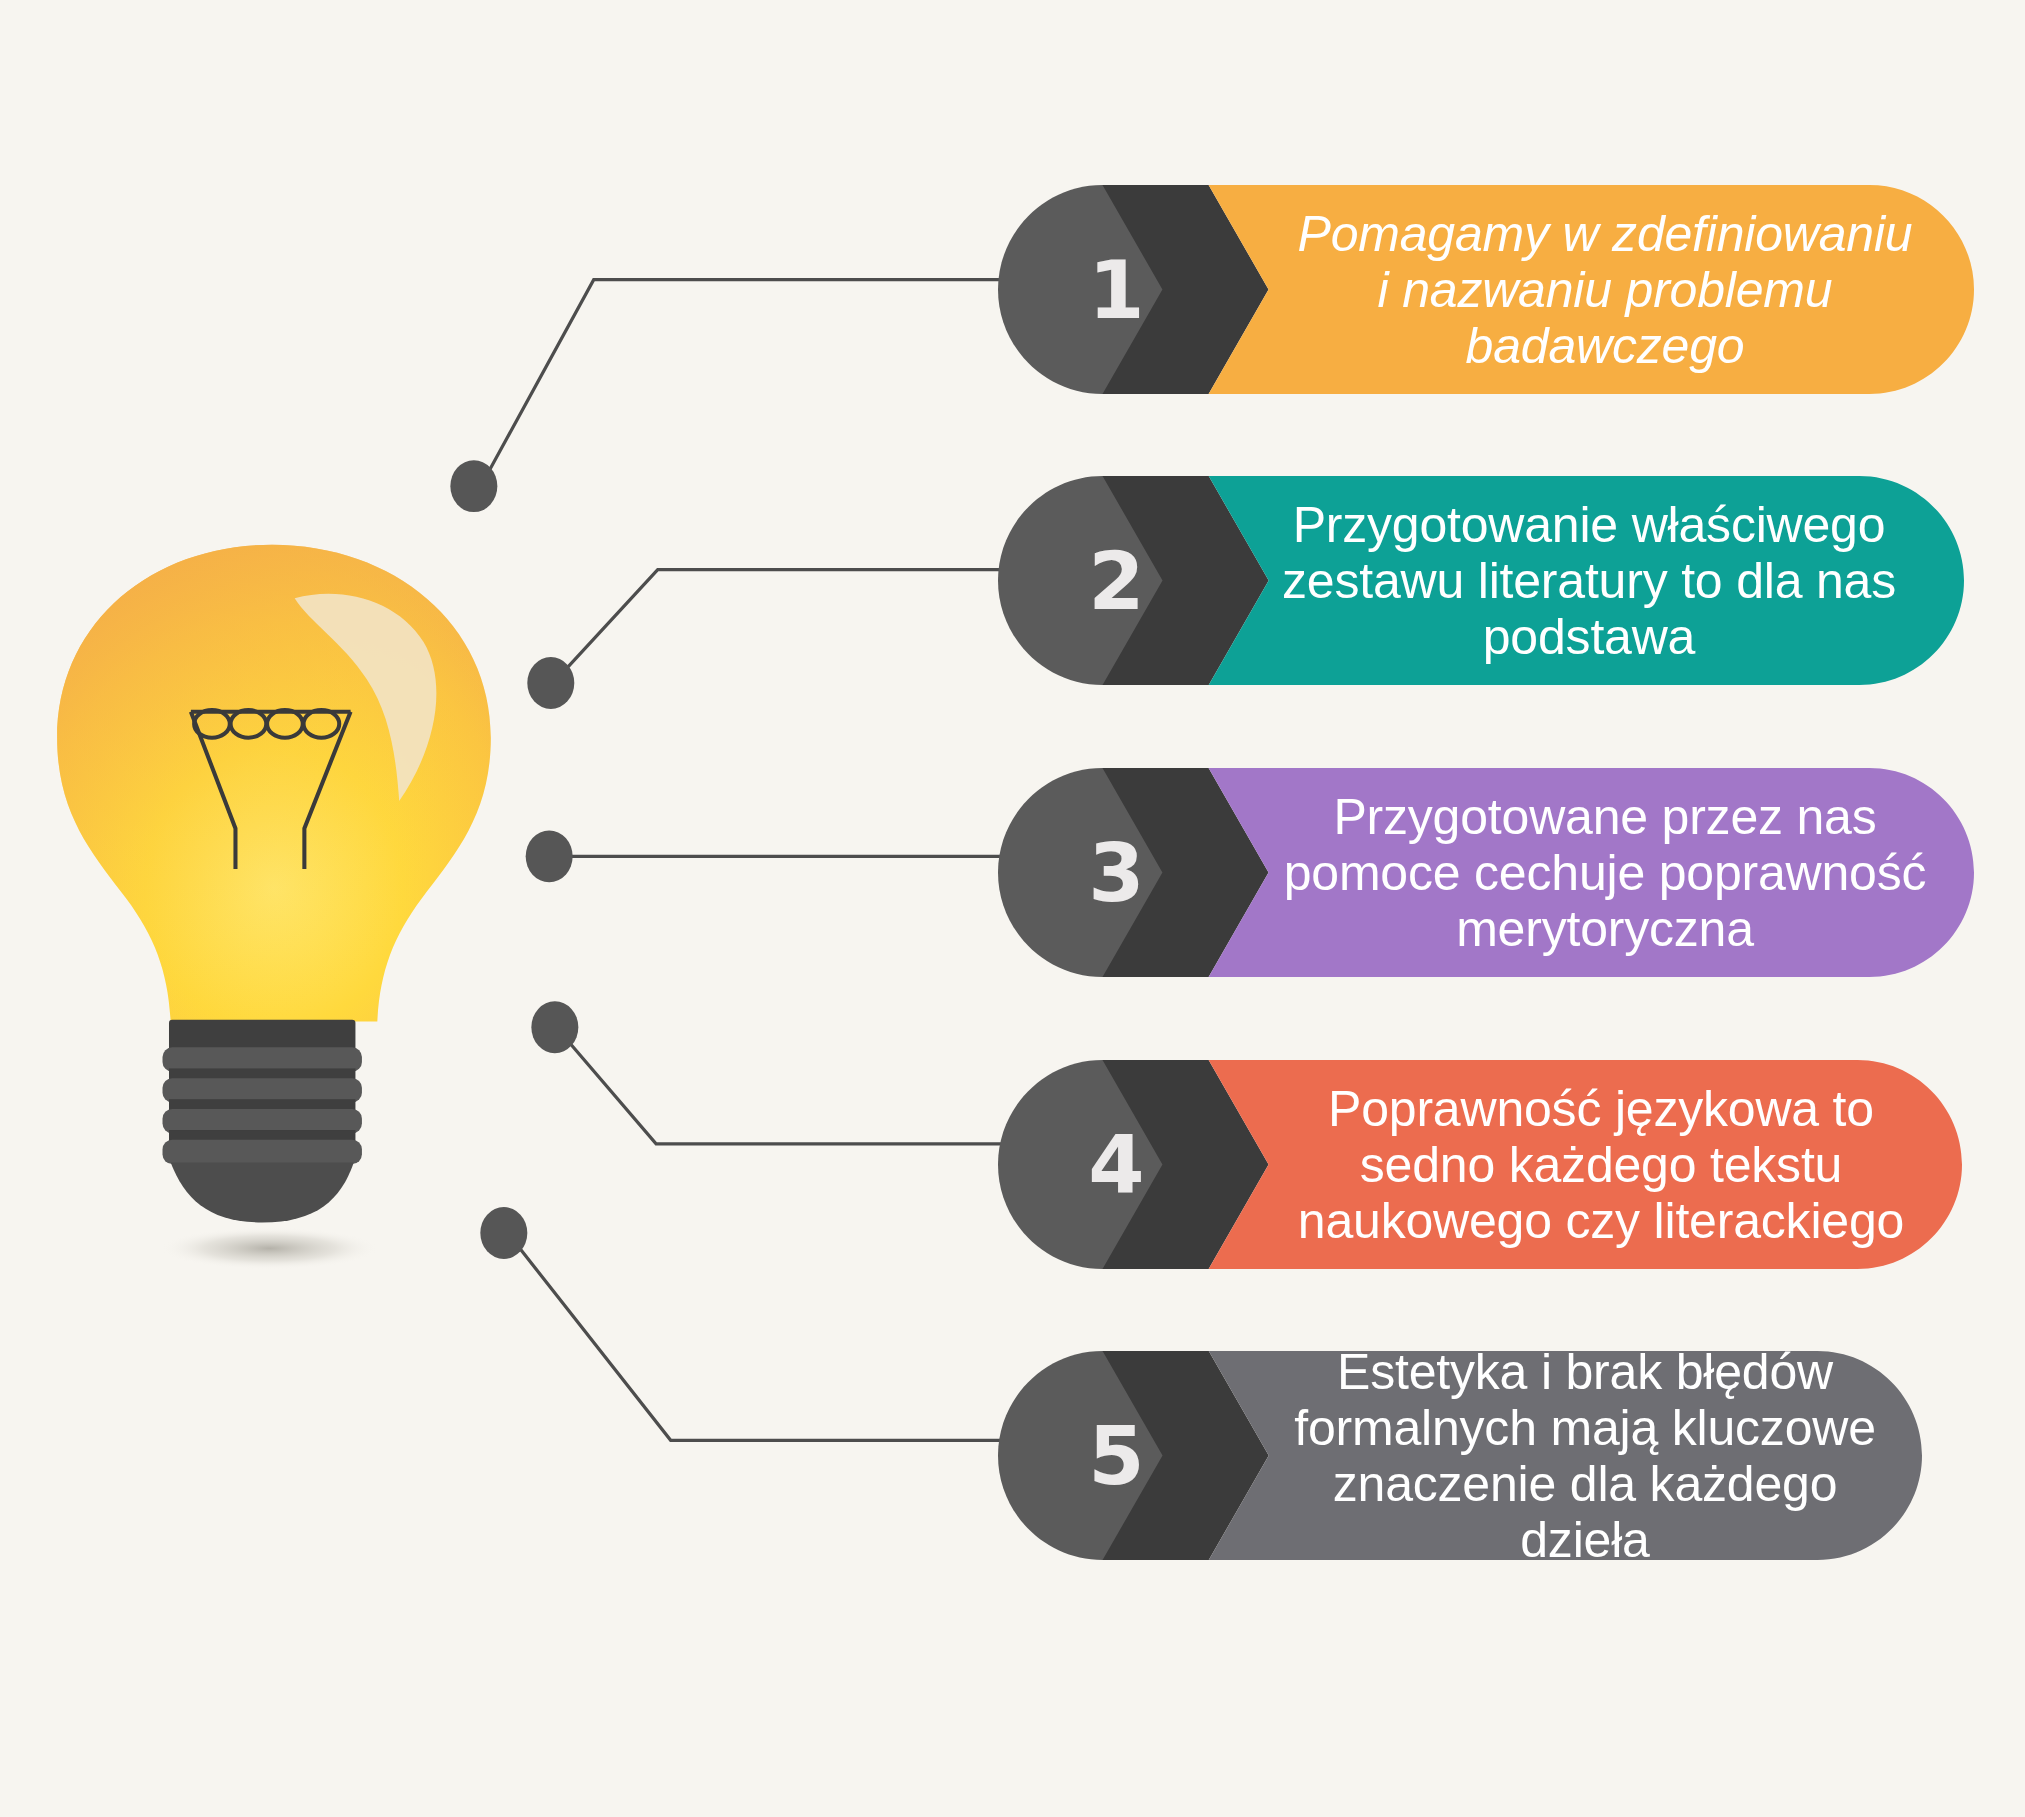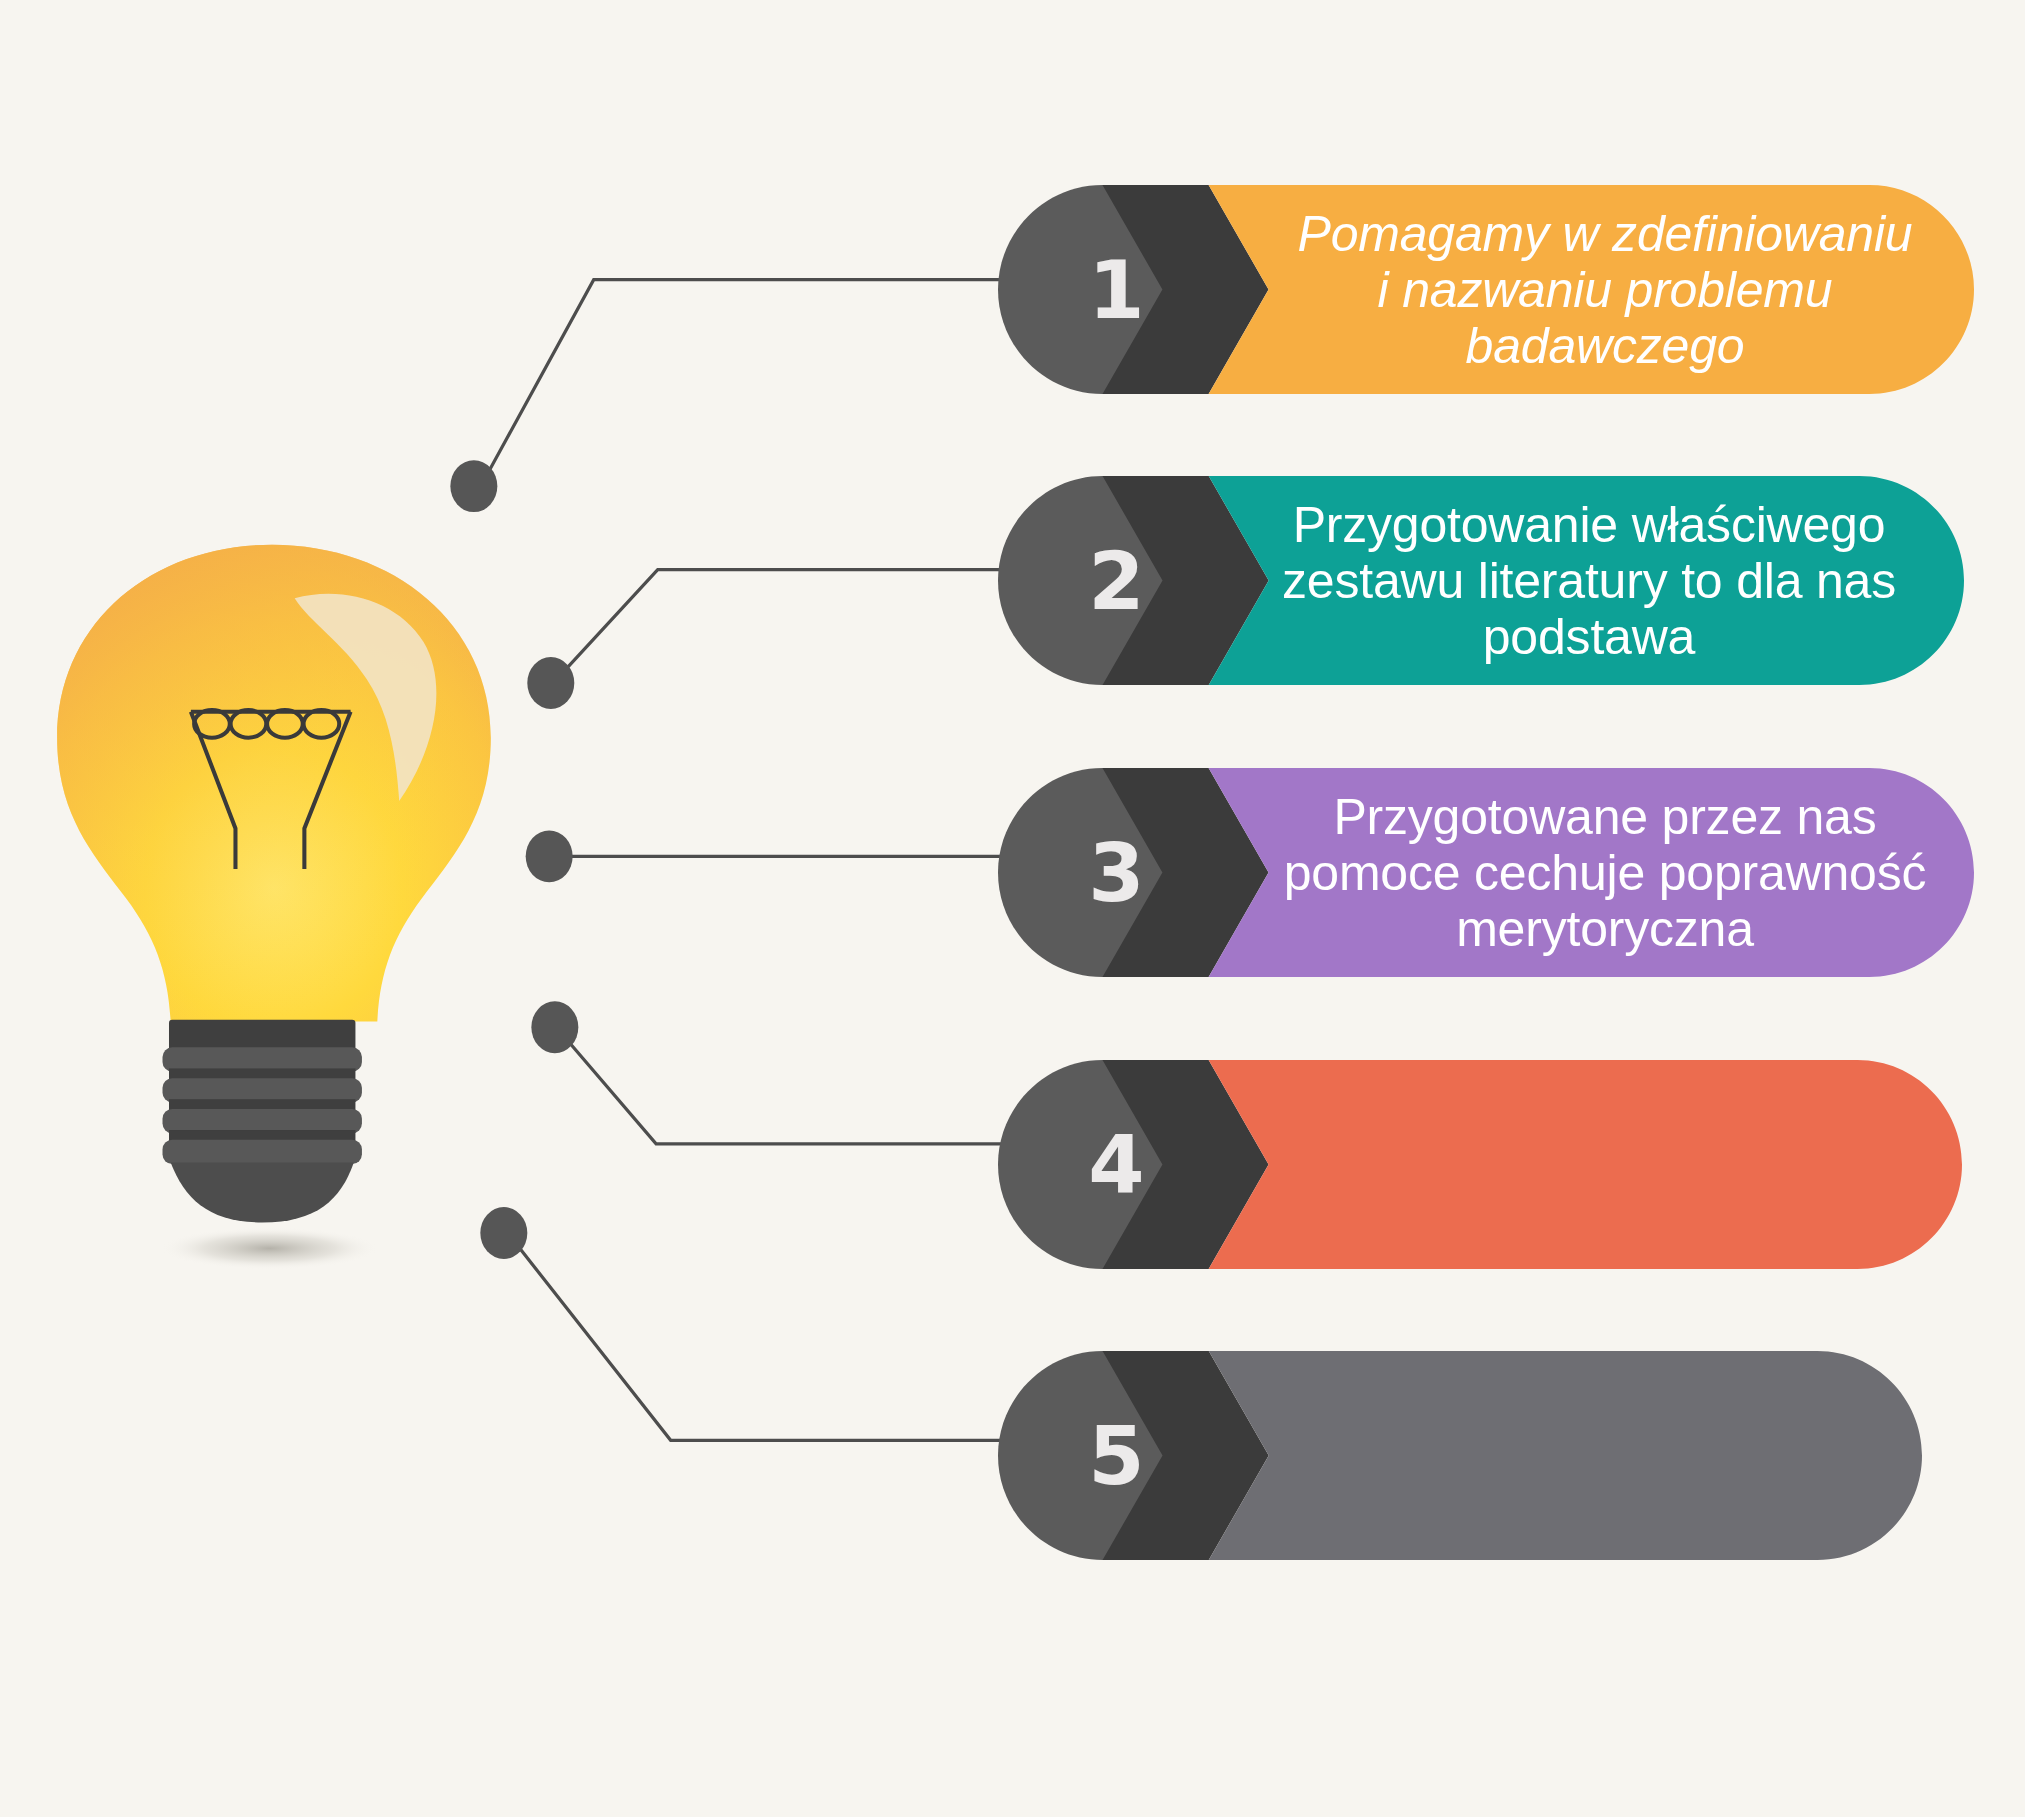--- a/index.html
+++ b/index.html
@@ -183,25 +183,31 @@
 merytoryczna</div>
   </div>
 
   <div class="bar" style="left:998px;top:1060px;width:964px;">
     <svg width="964" height="209" viewBox="0 0 1190 258" preserveAspectRatio="none">
       <path d="M 129 0 L 240 0 L 240 258 L 129 258 C 58 258 0 200 0 129 C 0 58 58 0 129 0 Z" fill="#5b5b5b"></path>
       <path d="M 129 0 L 260 0 L 334 129 L 260 258 L 129 258 L 203 129 Z" fill="#3b3b3b"></path>
       <path d="M 260 0 L 1061 0 C 1132 0 1190 58 1190 129 C 1190 200 1132 258 1061 258 L 260 258 L 334 129 Z" fill="#ec6c4f"></path>
     </svg>
     <div class="num">4</div>
+    <div class="txt" style="left:275px;width:656px;">Poprawność językowa to
+sedno każdego tekstu
+naukowego czy literackiego</div>
   </div>
 
   <div class="bar" style="left:998px;top:1351px;width:924px;">
     <svg width="924" height="209" viewBox="0 0 1140 258" preserveAspectRatio="none">
       <path d="M 129 0 L 240 0 L 240 258 L 129 258 C 58 258 0 200 0 129 C 0 58 58 0 129 0 Z" fill="#5b5b5b"></path>
       <path d="M 129 0 L 260 0 L 334 129 L 260 258 L 129 258 L 203 129 Z" fill="#3b3b3b"></path>
       <path d="M 260 0 L 1011 0 C 1082 0 1140 58 1140 129 C 1140 200 1082 258 1011 258 L 260 258 L 334 129 Z" fill="#6e6e73"></path>
     </svg>
     <div class="num">5</div>
+    <div class="txt" style="left:275px;width:624px;">Estetyka i brak błędów
+formalnych mają kluczowe
+znaczenie dla każdego dzieła</div>
   </div>
 
 </div>
 
 
 </body></html>

